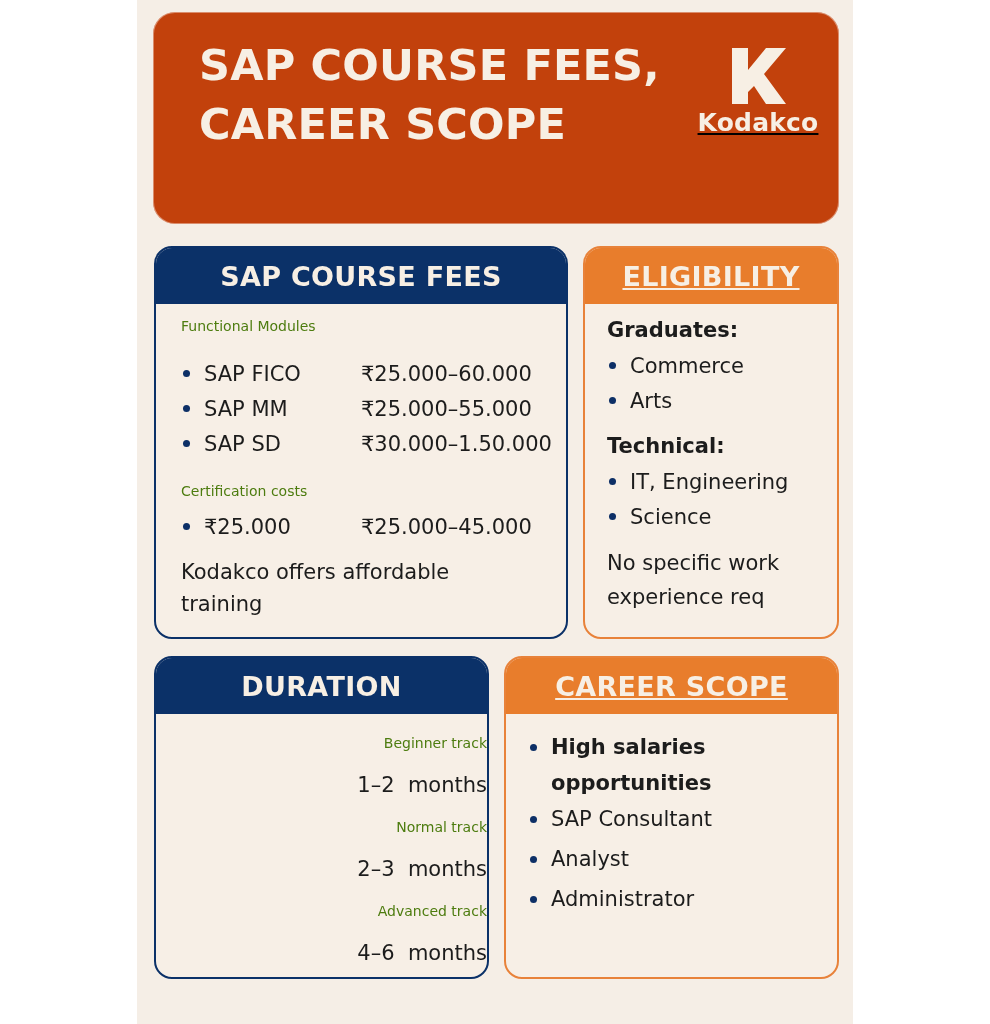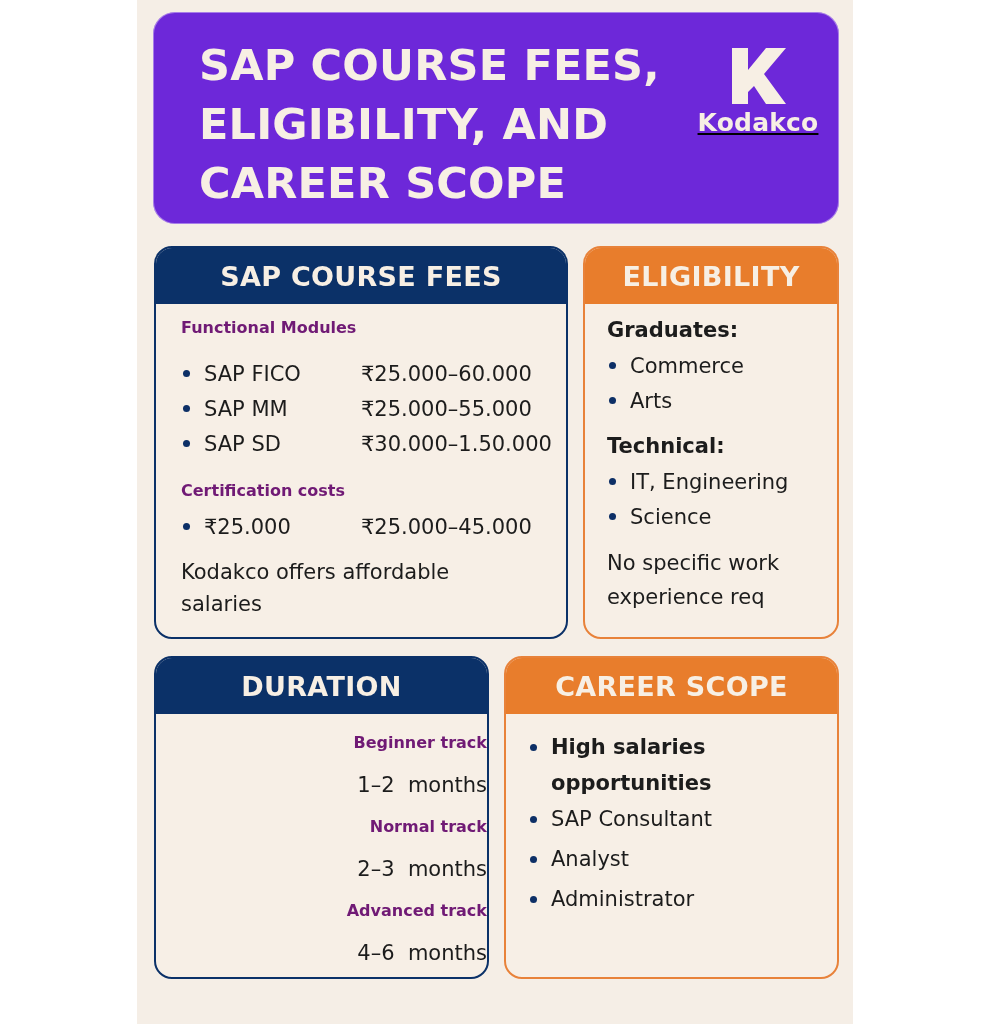--- a/index.html
+++ b/index.html
@@ -6,21 +6,21 @@
   body {
     width:990px; height:1024px; background:#ffffff; position:relative; overflow:hidden;
     font-family: "DejaVu Sans", "Liberation Sans", sans-serif;
   }
   .page {
     position:absolute; left:137px; top:0; width:716px; height:1024px;
     background:#f5eee6;
   }
   .hero {
     position:absolute; left:153px; top:12px; width:686px; height:212px;
-    background:#6d28d9; border-radius:22px;
+    background:#c2410c; border-radius:22px;
     box-shadow: 0 0 0 1px rgba(255,255,255,0.4) inset;
   }
   .hero-title {
     position:absolute; left:46px; top:24px; width:490px;
     color:#f7efe4; font-weight:bold; font-size:43px; line-height:59px;
     letter-spacing:0.2px; margin:0;
   }
   .hero-title span { display:block; }
   .logo {
     position:absolute; left:540px; top:36px; width:130px; text-align:center;text-decoration:underline;
@@ -35,23 +35,23 @@
     position:absolute; background:#f7efe6; border-radius:18px; overflow:hidden;
     box-sizing:border-box;
   }
   .card.navy { border:2px solid #0b3168; }
   .card.orange { border:2px solid #e8823a; }
   .card-head {
     height:56px; display:flex; align-items:center; justify-content:center;
     color:#f7efe4; font-weight:bold; font-size:27px; letter-spacing:0.3px;
   }
   .navy .card-head { background:#0b3168; }
-  .orange .card-head { background:#e87d2c; }
+  .orange .card-head { background:#e87d2c;text-decoration:underline; }
   .card-body { padding:0 0 0 25px; color:#1a1a1a; }
-  .sub { color:#701a75; font-weight:bold; font-size:16px; }
+  .sub { color:#4d7c0f; font-weight:normal; font-size:14px; }
   .txt { font-size:21px; color:#1c1c1c; }
   .bold { font-weight:bold; }
   .row { display:flex; align-items:center; height:35px; font-size:21px; color:#1c1c1c; }
   .dot {
     width:7px; height:7px; border-radius:50%; background:#0d2f66; display:inline-block;
     margin:0 14px 0 2px; flex:none;
   }
   .c1 { width:157px; }
   
   #fees { left:154px; top:246px; width:414px; height:393px; }
@@ -60,21 +60,20 @@
   #career { left:504px; top:656px; width:335px; height:323px; }
 </style>
 </head>
 <body>
 
 <div class="page"></div>
 
 <div class="hero">
   <h1 class="hero-title">
     <span>SAP COURSE FEES,</span>
-    <span>ELIGIBILITY, AND</span>
     <span>CAREER SCOPE</span>
   </h1>
   <div class="logo">
     <svg class="logo-mark" viewBox="0 0 60 56">
       <path d="M4 0 H20 V22 L38 0 H58 L36 26 L58 56 H38 L26 38 L20 44 V56 H4 Z" fill="#f7efe4"></path>
     </svg>
     <span class="logo-text">Kodakco</span>
   </div>
 </div>
 
@@ -98,21 +97,21 @@
       <span>₹30.000–1.50.000</span>
     </div>
     <div class="sub" style="margin-top:12px;height:36px;line-height:36px;">Certification costs</div>
     <div class="row">
       <span class="dot"></span>
       <span class="c1">₹25.000</span>
       <span>₹25.000–45.000</span>
     </div>
     <div class="txt" style="margin-top:12px;line-height:32px;">
       <div>Kodakco offers affordable</div>
-      <div>salaries</div>
+      <div>training</div>
     </div>
   </div>
 </div>
 
 <div class="card orange" id="elig">
   <div class="card-head">ELIGIBILITY</div>
   <div class="card-body" style="padding-left:22px;">
     <div class="txt bold" style="margin-top:8px;height:36px;line-height:36px;">Graduates:</div>
     <div class="row">
       <span class="dot"></span>

